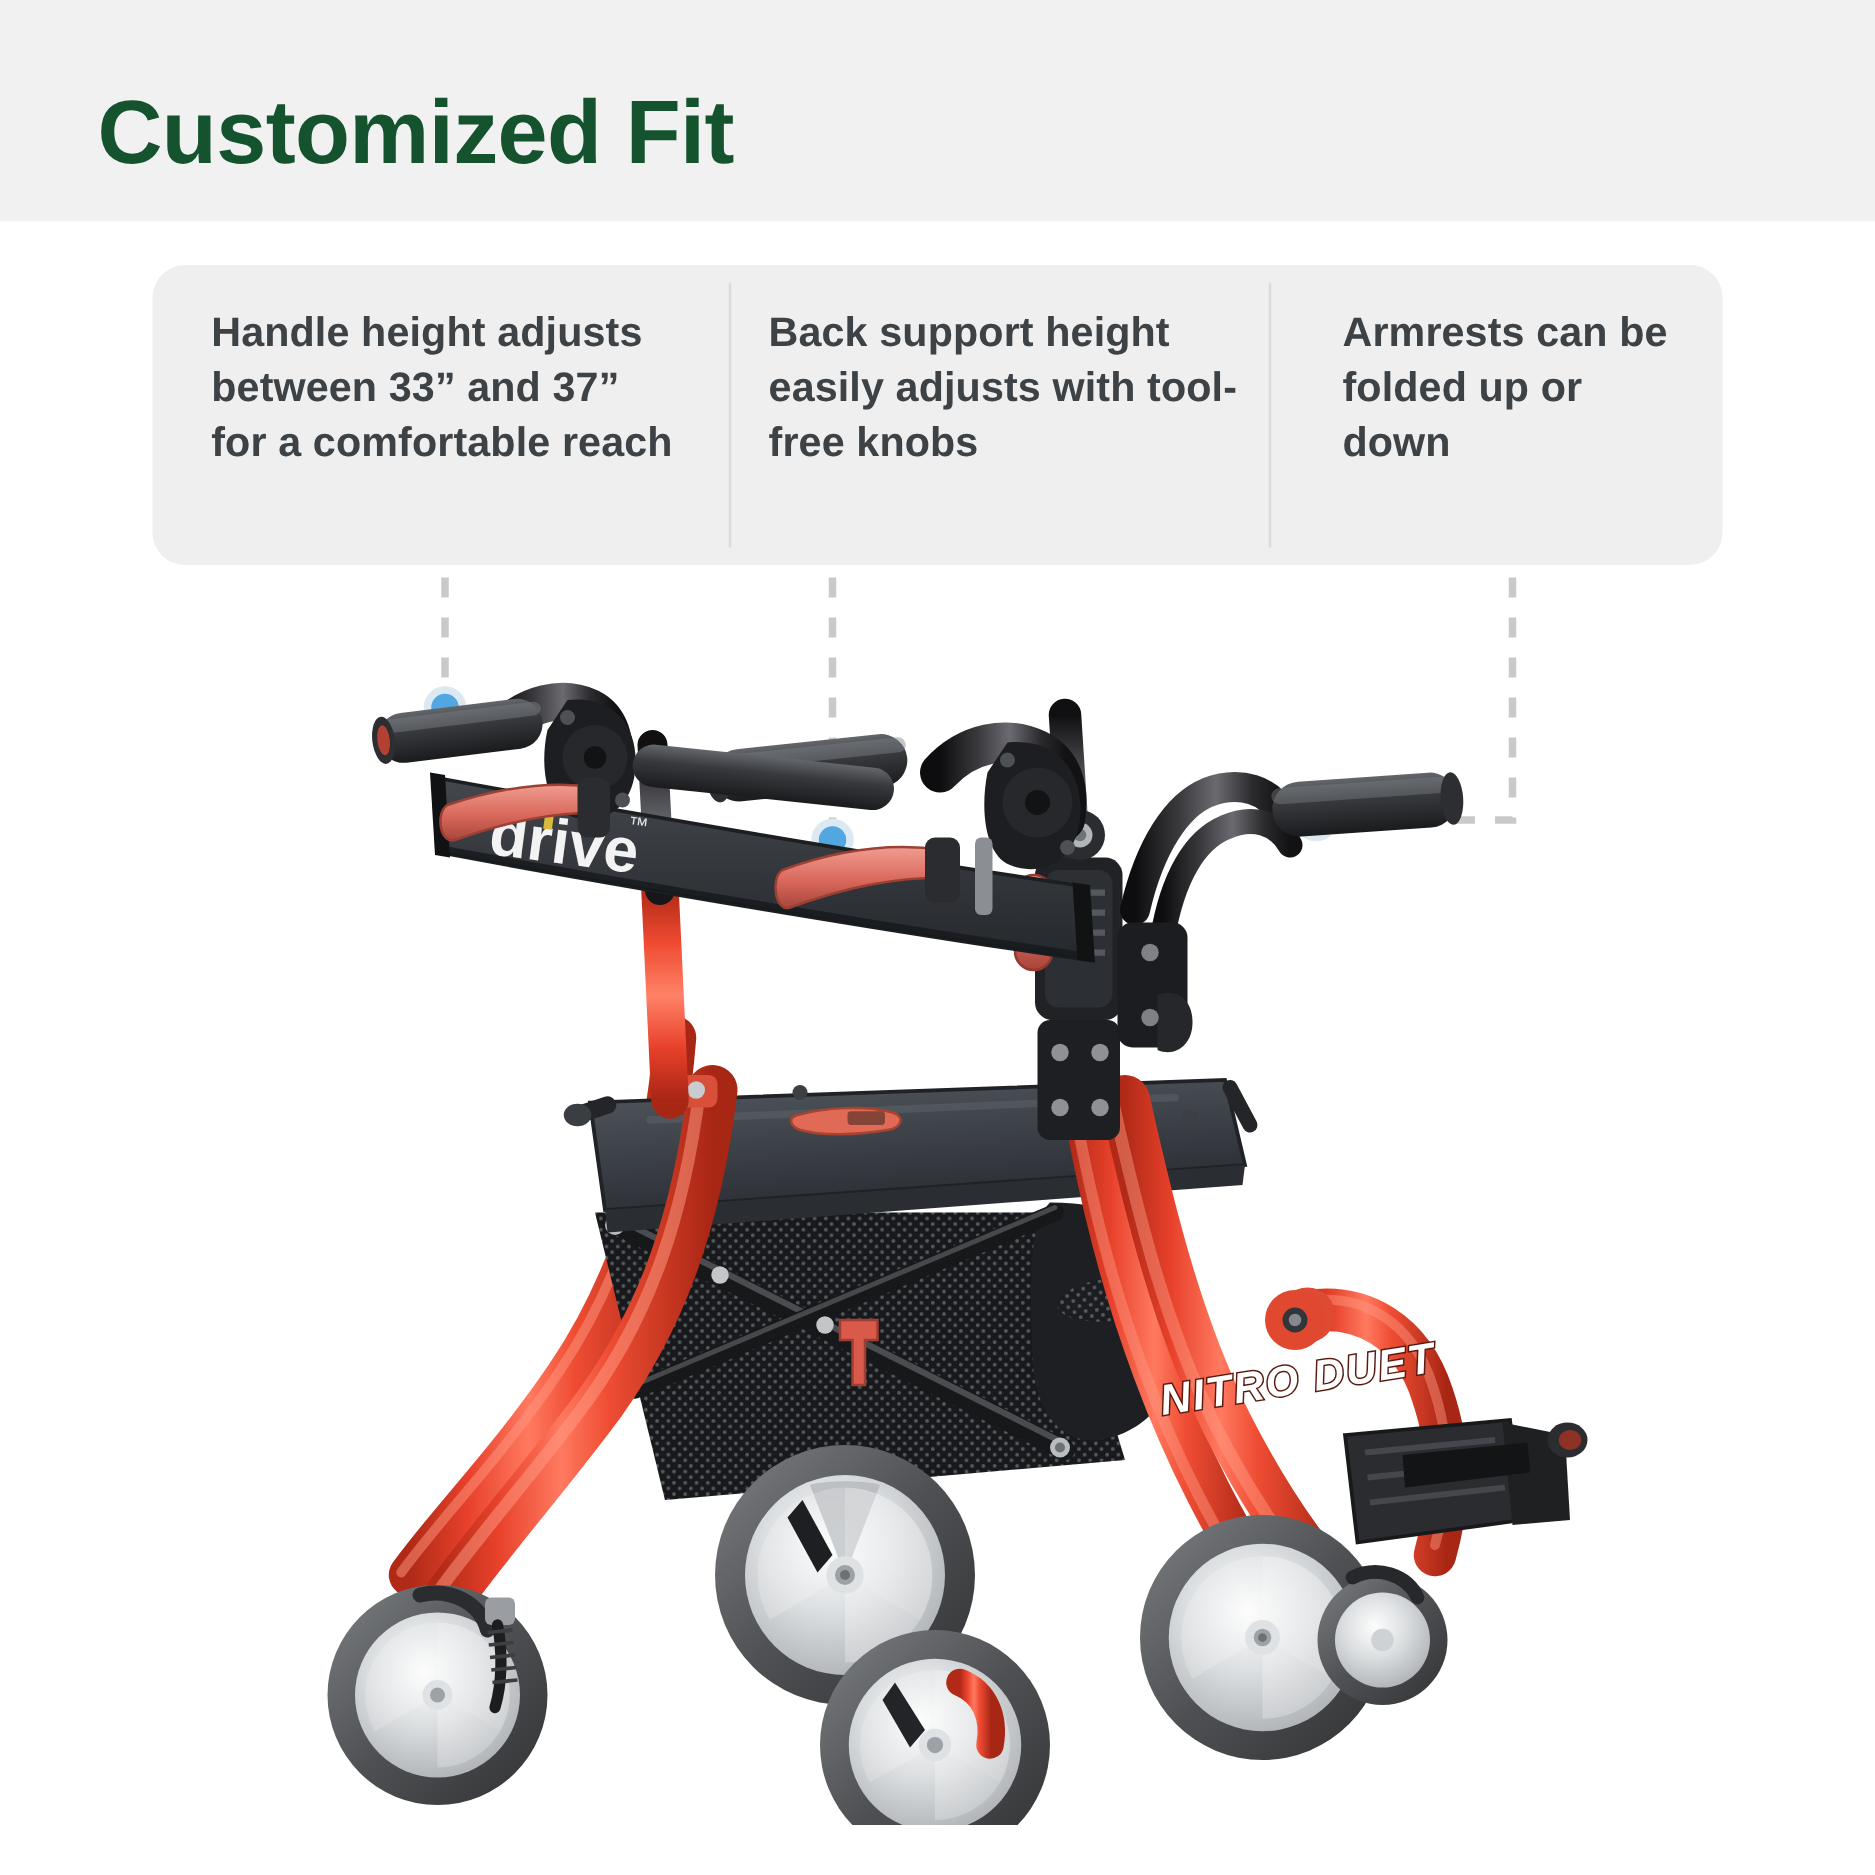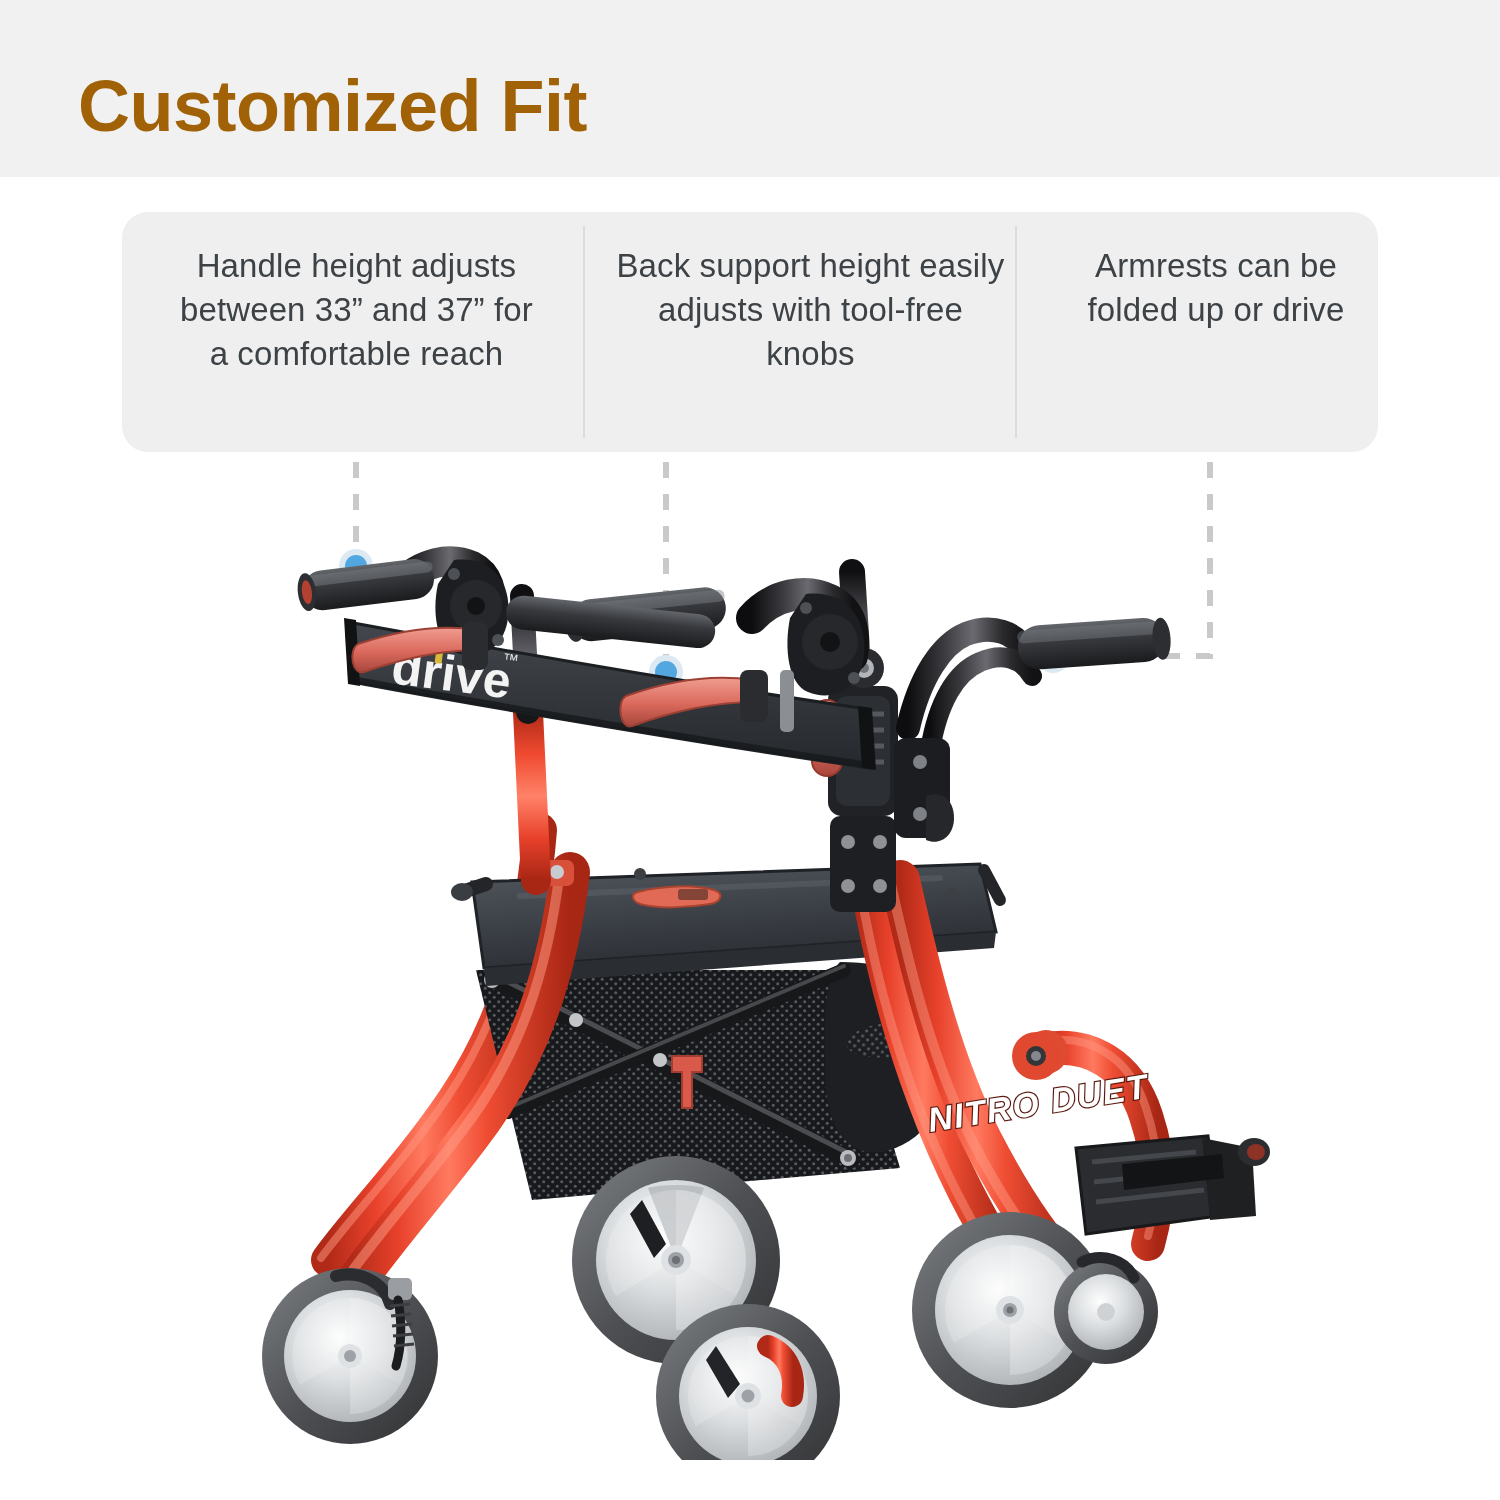--- a/index.html
+++ b/index.html
@@ -12,21 +12,21 @@
   #stage { position:relative; width:1500px; height:1500px; background:#ffffff; }
 
   
   .header-band{
     position:absolute; left:0; top:0; width:1500px; height:177px;
     background:#f1f1f1;
   }
   .page-title{
     position:absolute; left:78px; top:70px;
     font-size:72px; font-weight:bold; letter-spacing:-0.5px;
-    color:#a16207; line-height:1;
+    color:#14532d; line-height:1;
     white-space:nowrap;
   }
 
   
   .caption-panel{
     position:absolute; left:122px; top:212px;
     width:1256px; height:240px;
     background:#efefef; border-radius:26px;
   }
   .caption-cols{
@@ -35,21 +35,21 @@
   }
   .caption-col{
     position:relative;
     padding:32px 0 0 0;
   }
   .caption-col.c1{ width:461px; padding-left:47px; padding-right:22px; }
   .caption-col.c2{ width:480px; padding-left:49px; padding-right:22px; }
   .caption-col.c3{ width:363px; padding-left:46px; padding-right:20px; }
   .caption-text{
     font-size:33px; line-height:1.33; color:#3d4246;
-    font-weight:400; letter-spacing:0.1px;text-align:center;
+    font-weight:700; letter-spacing:0.1px;
   }
   .col-divider{
     position:absolute; top:14px; width:2px; height:212px;
     background:#dcdcdc;
   }
   .col-divider.d1{ left:461px; }
   .col-divider.d2{ left:893px; }
 
   
   .connectors{ position:absolute; left:0; top:0; width:1500px; height:1500px; pointer-events:none; }
@@ -70,21 +70,21 @@
 
   <div class="caption-panel">
     <div class="caption-cols">
       <div class="caption-col c1">
         <div class="caption-text">Handle height adjusts between 33” and 37” for a comfortable reach</div>
       </div>
       <div class="caption-col c2">
         <div class="caption-text">Back support height easily adjusts with tool-free knobs</div>
       </div>
       <div class="caption-col c3">
-        <div class="caption-text">Armrests can be folded up or drive</div>
+        <div class="caption-text">Armrests can be folded up or down</div>
       </div>
     </div>
     <div class="col-divider d1"></div>
     <div class="col-divider d2"></div>
   </div>
 
   <svg class="connectors" viewBox="0 0 1500 1500">
 
     <path d="M356,462 L356,552" fill="none" stroke="#c9c9c9" stroke-width="6" stroke-dasharray="16 16" stroke-linecap="butt"></path>
 

